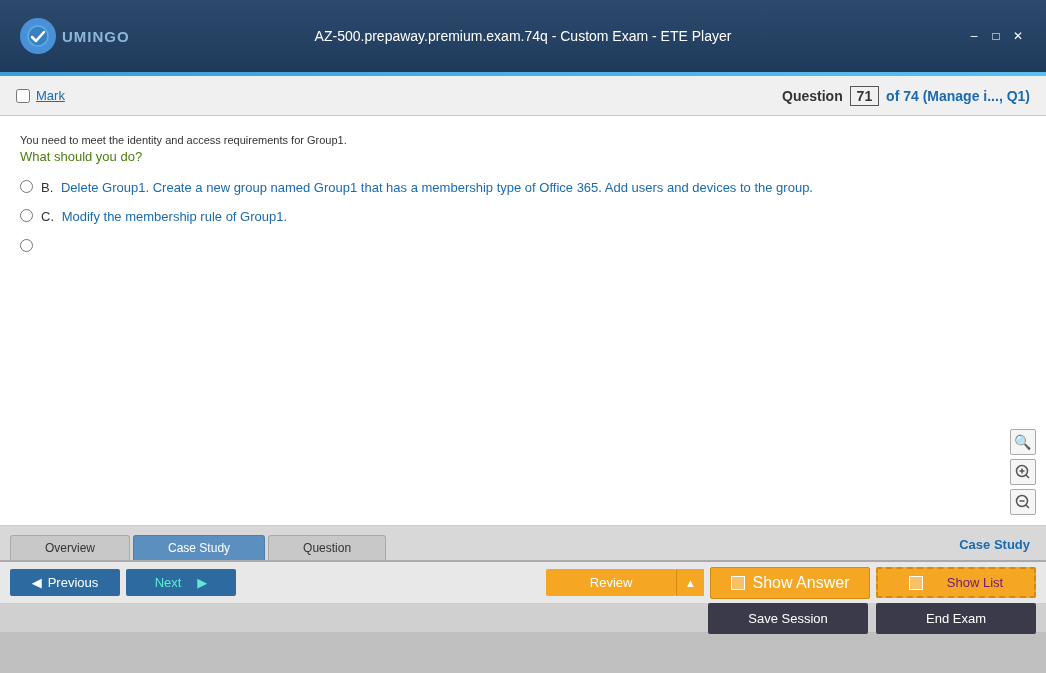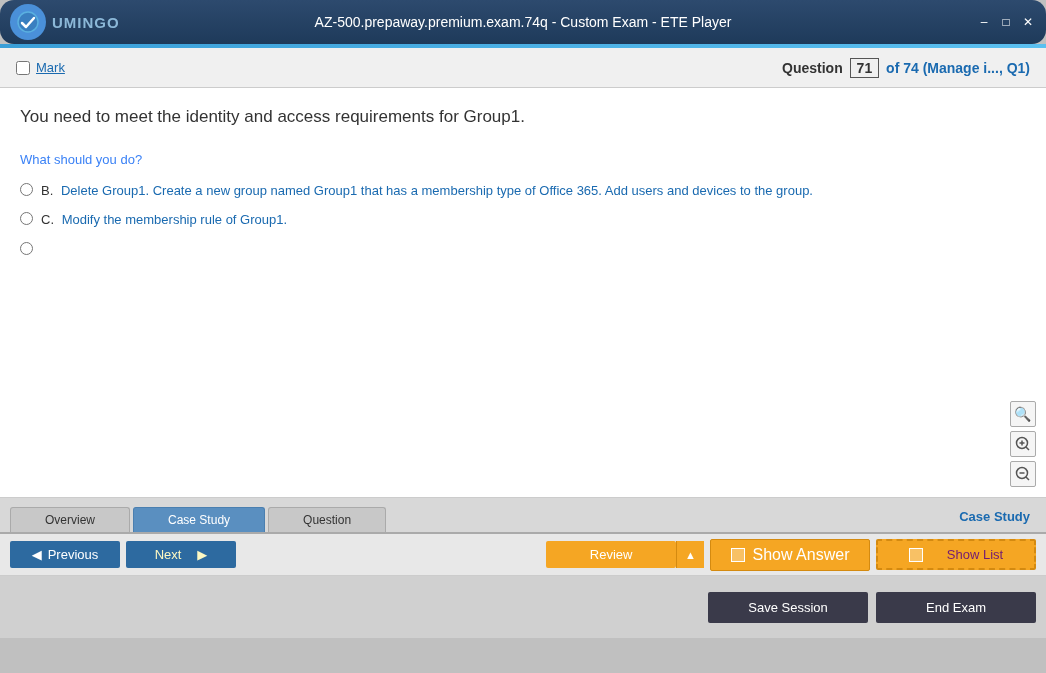--- a/index.html
+++ b/index.html
@@ -9,27 +9,26 @@
       background: #c0c0c0;
       width: 1046px;
       height: 673px;
       overflow: hidden;
       position: relative;
     }
 
     
     .title-bar {
       background: linear-gradient(180deg, #2d4a6e 0%, #1e3a5a 100%);
-      height: 44px;
+      height: 72px;
       display: flex;
       align-items: center;
       justify-content: space-between;
-      padding: 0 10px;
+      padding: 0 20px;
       position: relative;
-      border-radius: 14px;
     }
     .title-bar-logo {
       display: flex;
       align-items: center;
       gap: 6px;
     }
     .logo-circle {
       width: 36px;
       height: 36px;
       background: #4a90d9;
@@ -120,26 +119,26 @@
     .main-content {
       background: white;
       height: 410px;
       padding: 16px 20px;
       overflow-y: auto;
       position: relative;
       border-bottom: 1px solid #ccc;
     }
     .question-text {
       color: #333;
-      font-size: 17px;
-      margin-bottom: 22px;
+      font-size: 11px;
+      margin-bottom: 0;
       line-height: 1.5;
     }
     .question-prompt {
-      color: #3b82f6;
+      color: #4d7c0f;
       font-size: 13px;
       margin-bottom: 14px;
     }
     .answer-option {
       display: flex;
       align-items: flex-start;
       margin-bottom: 10px;
       gap: 8px;
     }
     .answer-option input[type="radio"] {
@@ -237,21 +236,21 @@
       font-size: 13px;
       display: flex;
       align-items: center;
       gap: 6px;
       border-radius: 2px;
       min-width: 110px;
       justify-content: center;
     }
     .nav-btn-next {
       background: #2d6aa0;
-      color: #fef9c3;
+      color: #5eead4;
       border: none;
       padding: 6px 18px;
       cursor: pointer;
       font-size: 13px;
       display: flex;
       align-items: center;
       gap: 16px;
       border-radius: 2px;
       min-width: 110px;
       justify-content: center;
@@ -316,21 +315,21 @@
       height: 14px;
       border: 1px solid white;
       background: rgba(255,255,255,0.3);
       display: inline-block;
       flex-shrink: 0;
     }
 
     
     .action-bar {
       background: #d0d0d0;
-      height: 62px;
+      height: 28px;
       display: flex;
       align-items: center;
       justify-content: flex-end;
       padding: 0 10px;
       gap: 8px;
     }
     .save-session-btn {
       background: #3a3a4a;
       color: white;
       border: none;

